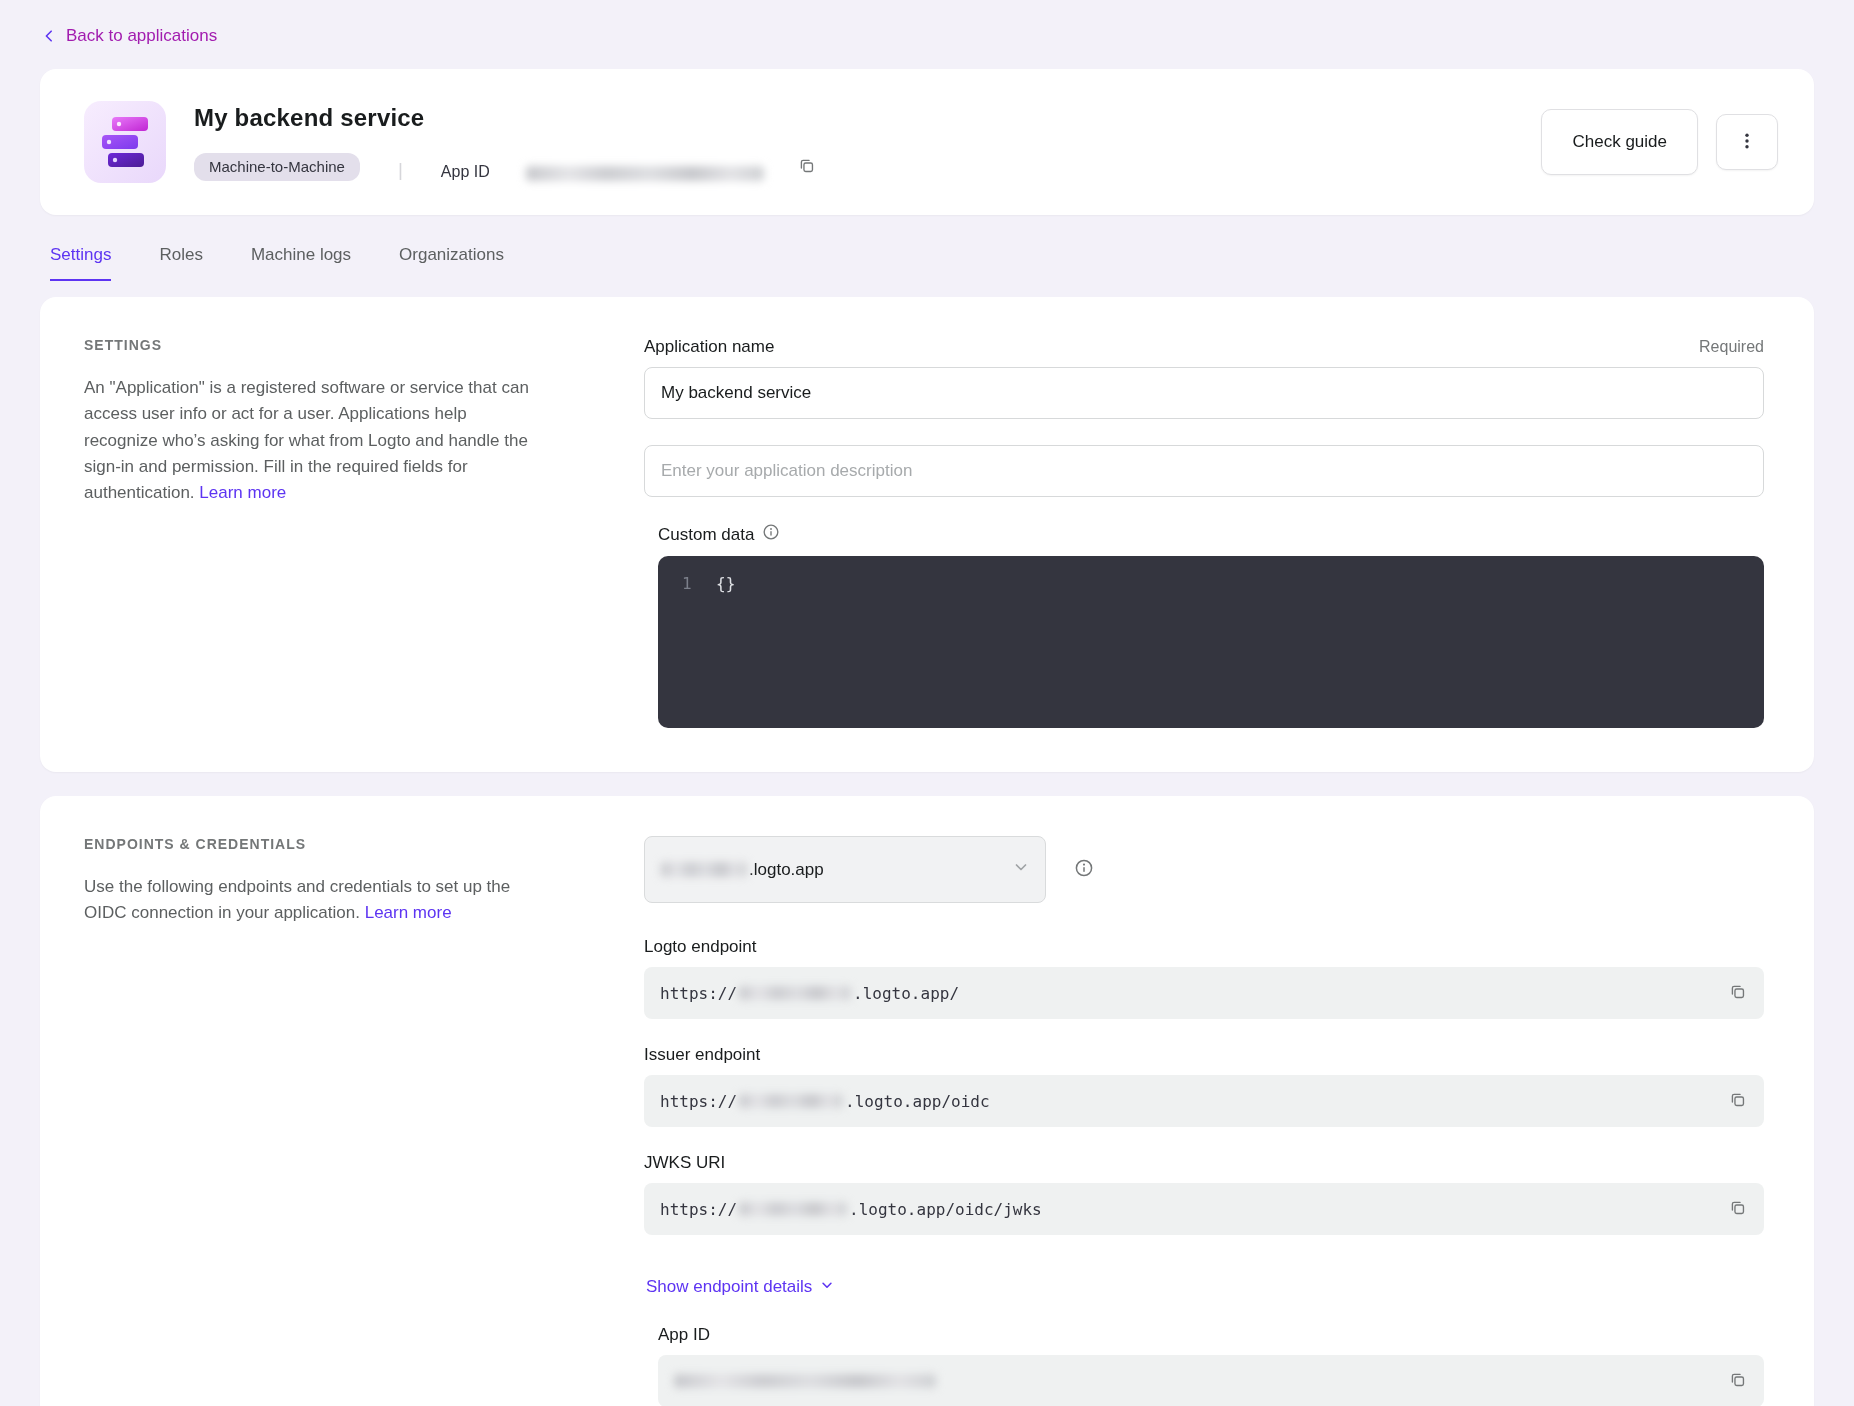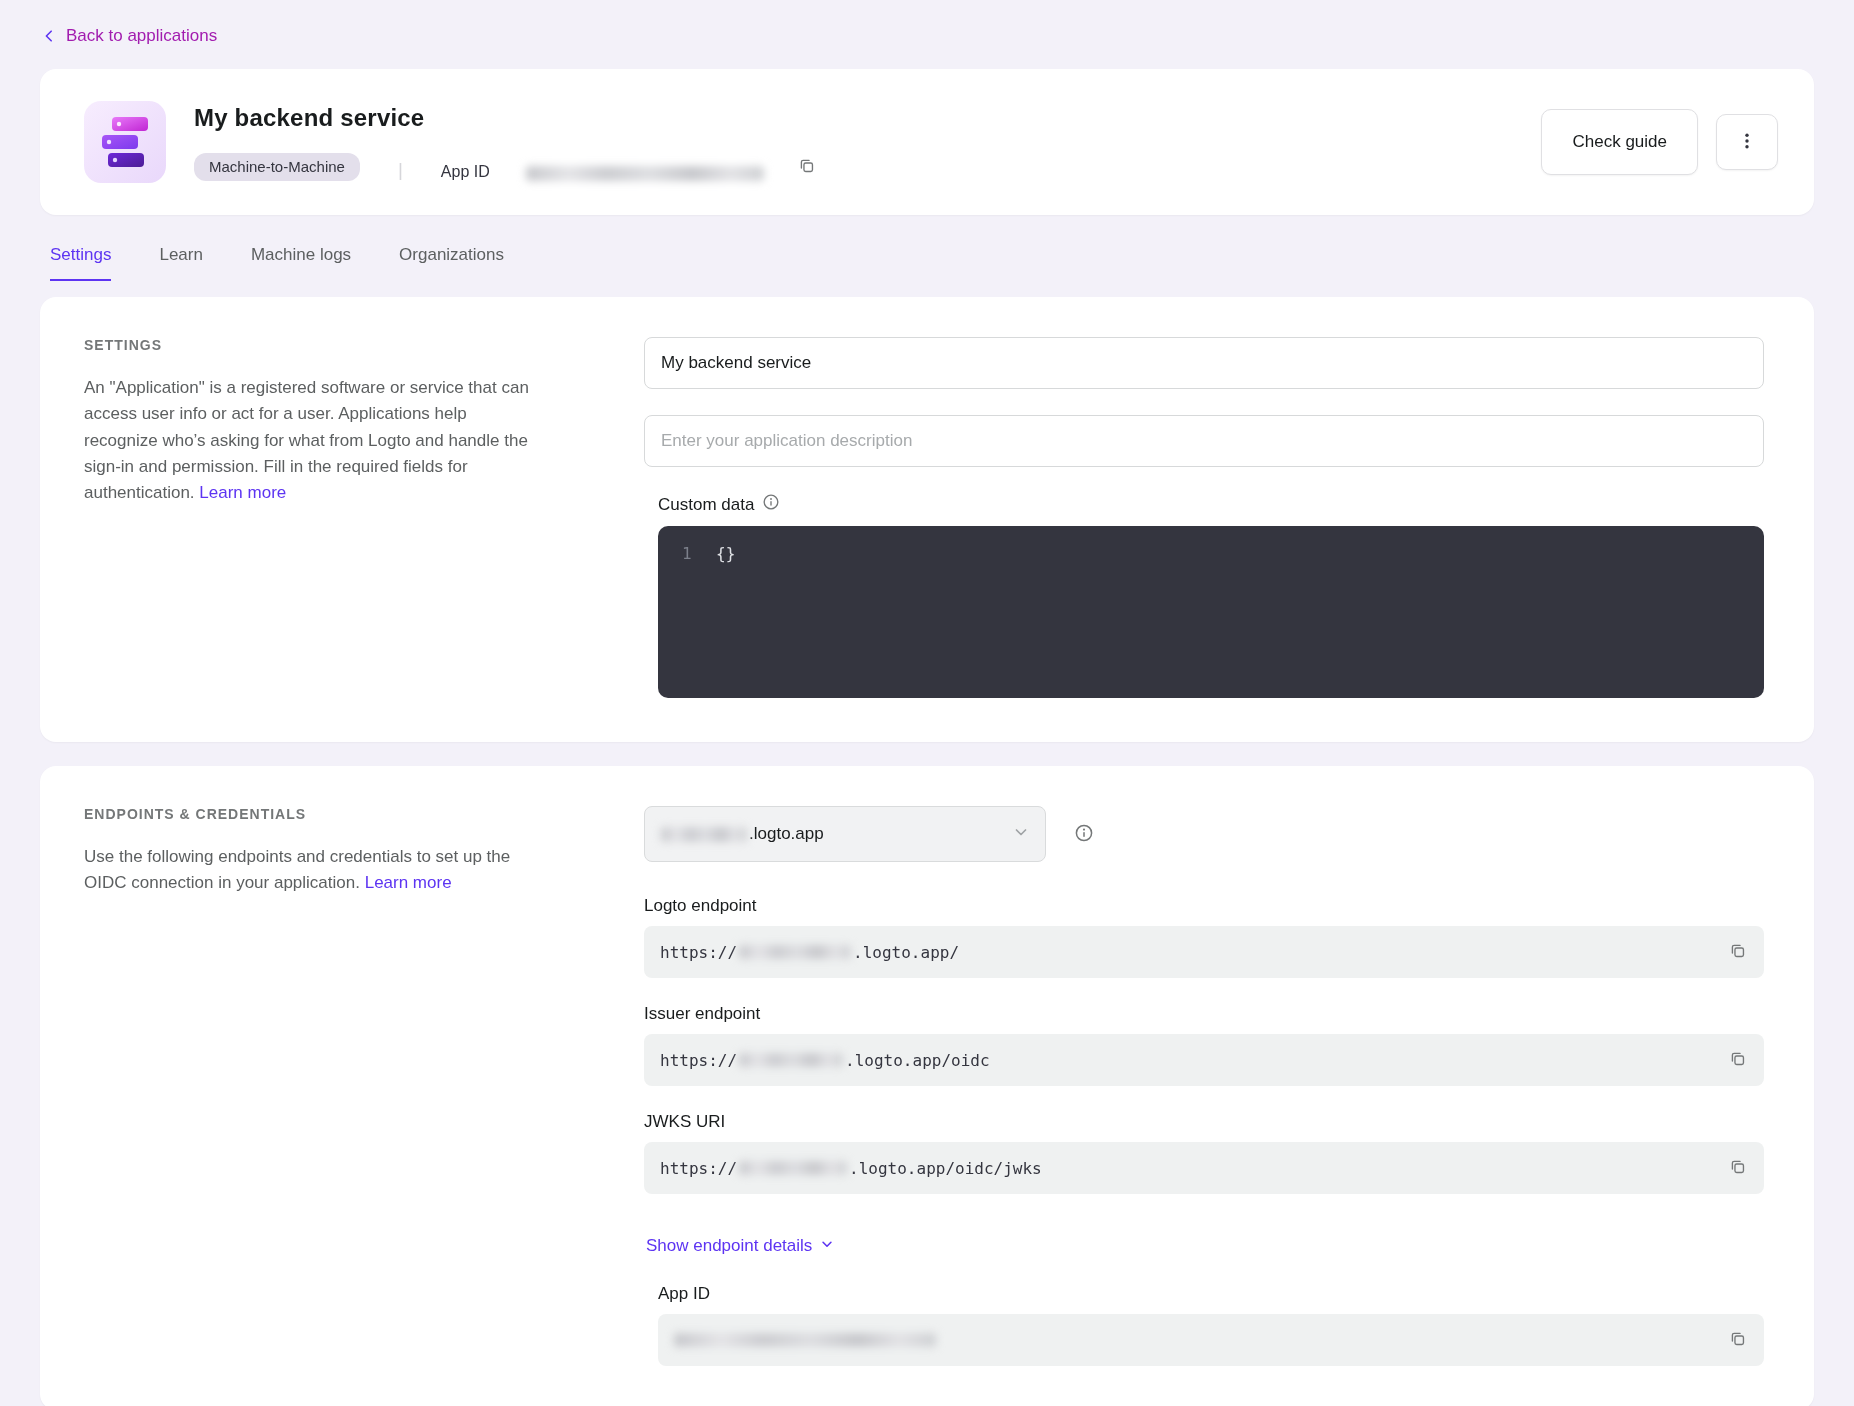--- a/index.html
+++ b/index.html
@@ -103,21 +103,21 @@
     height: 172px; background: #34353f; border-radius: 10px;
     padding: 18px 24px; display: flex; align-items: flex-start;
     font-family: "DejaVu Sans Mono", monospace; font-size: 16px;
   }
   .code-gutter { color: #7b7f8a; width: 34px; flex-shrink: 0; }
   .code-content { color: #dfe1e5; }
 
   
   .tenant-row { display: flex; align-items: center; margin-bottom: 34px; }
   .tenant-select {
-    width: 402px; height: 56px; background: #f1f2f3; border: 1px solid #d9dbdc;
+    width: 402px; height: 67px; background: #f1f2f3; border: 1px solid #d9dbdc;
     border-radius: 8px; display: flex; align-items: center; padding: 0 16px;
     cursor: pointer; font-size: 17px; color: #191c1d;
   }
   .tenant-select .redacted { width: 86px; margin-right: 2px; }
   .tenant-select .chev { margin-left: auto; color: #a0a3a5; }
   .tenant-row .icon-btn { margin-left: 24px; }
   .readonly-field {
     width: 100%; height: 52px; background: #eff1f1; border-radius: 8px;
     display: flex; align-items: center; padding: 0 14px 0 16px;
     font-family: "DejaVu Sans Mono", monospace; font-size: 16px; color: #34353f;
@@ -204,36 +204,40 @@
               <circle cx="9" cy="14.8" r="1.7" fill="#34353f"></circle>
             </svg>
         </span>
       </button>
     </div>
   </div>
 
   
   <nav class="tabs">
     <div class="tab active">Settings</div>
-    <div class="tab">Learn</div>
+    <div class="tab">Roles</div>
     <div class="tab">Machine logs</div>
     <div class="tab">Organizations</div>
   </nav>
 
   
   <section class="card section-card">
     <aside class="section-aside">
       <h2 class="section-title">SETTINGS</h2>
       <p class="section-desc">
         <span>An "Application" is a registered software or service that can access user info or act for a user. Applications help recognize who’s asking for what from Logto and handle the sign-in and permission. Fill in the required fields for authentication.</span>
         <a class="inline-link">Learn more</a>
       </p>
     </aside>
     <div class="section-form">
       <div class="field-group">
+        <div class="label-row">
+          <span class="field-label">Application name</span>
+          <span class="required-tag">Required</span>
+        </div>
         <input class="text-input" type="text" value="My backend service" style="">
       </div>
       <div class="field-group">
         <input class="text-input" type="text" placeholder="Enter your application description" style="">
       </div>
       <div class="field-group last-group">
         <div class="label-row">
           <span class="field-label">
             <span>Custom data</span>
             <span>

